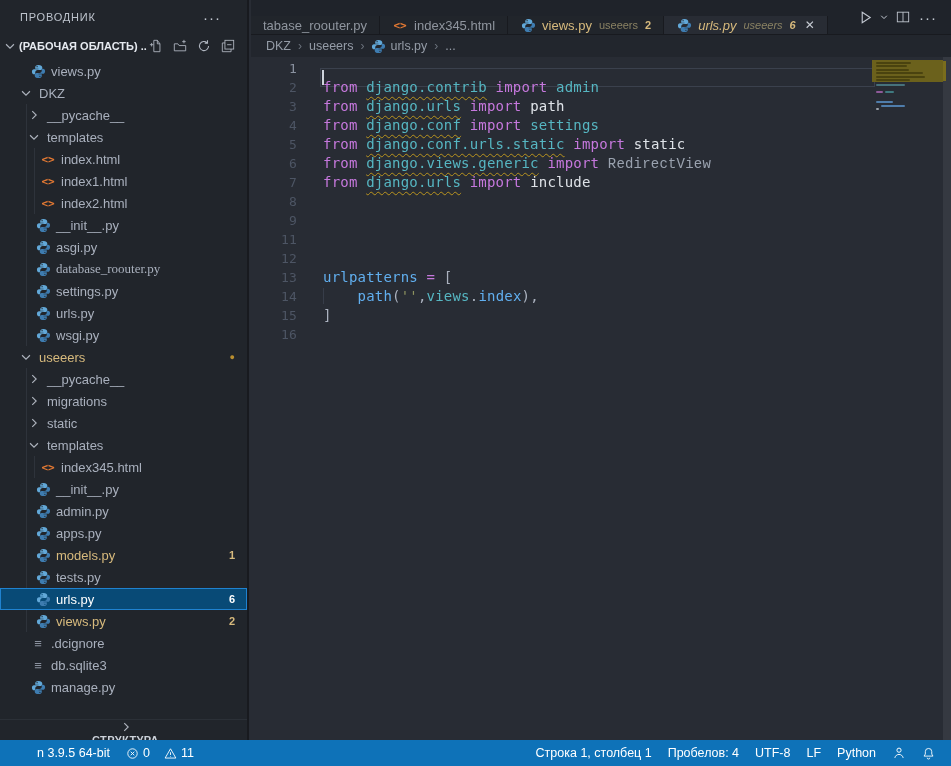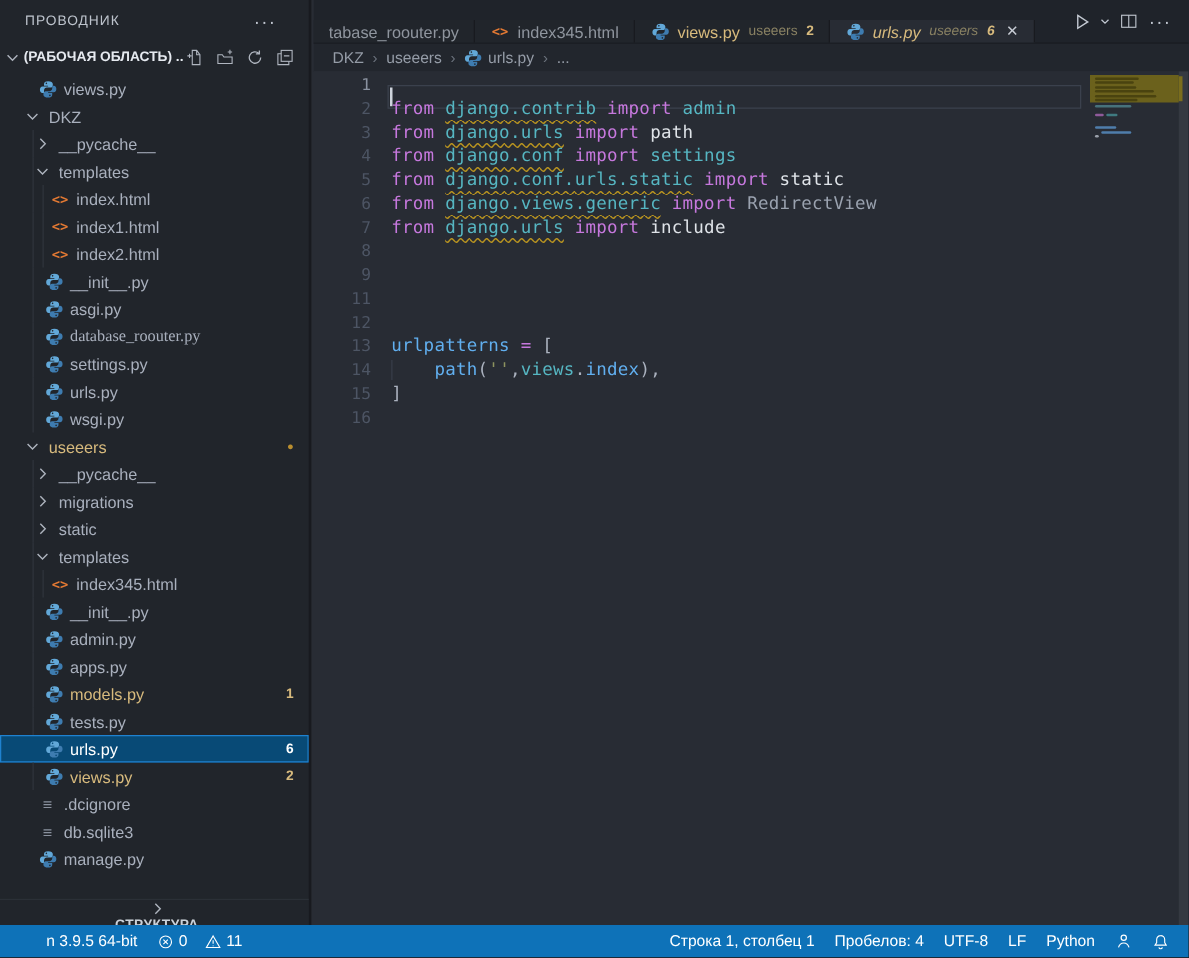--- a/index.html
+++ b/index.html
@@ -59,29 +59,29 @@
               color:#959ca7;padding-left:15px;gap:7px;}
   .bc-sep{color:#6b727c;font-size:12px;}
   .bc-item{display:flex;align-items:center;gap:4px;cursor:pointer;}
 
   
   #code-area{position:absolute;top:57px;left:0;right:0;bottom:0;background:var(--editor_bg,#282c34);overflow:hidden;}
   #code{position:absolute;top:2px;left:0;right:0;font-family:"DejaVu Sans Mono",monospace;font-size:14px;
         line-height:19px;letter-spacing:.2px;}
   .cl{display:flex;height:19px;align-items:center;}
   .ln{width:46px;text-align:right;color:#4d5564;font-size:13px;flex:none;font-family:"DejaVu Sans Mono",monospace;}
-  .ct{margin-left:16px;white-space:pre;position:relative;}
+  .ct{margin-left:26px;white-space:pre;position:relative;}
   .cl.cur .ln{color:#8a92a0;}
   .cur .ct::before{content:"";position:absolute;left:-3px;top:-1px;width:553px;height:17px;border:1px solid #3b414d;}
   .cur .ct::after{content:"";position:absolute;left:-1px;top:1px;width:2px;height:15px;background:#ced4dc;}
   .kw{color:var(--kw,#c678dd);}
   .mod{color:var(--mod,#56b6c2);}
   .fn{color:var(--fn,#dfe3e8);}
   .pl{color:var(--pl,#abb2bf);}
-  .pl2{color:var(--pl2,#9aa2af);}
+  .pl2{color:var(--pl2,#9aa2af);font-family:Liberation Mono, monospace;}
   .var{color:var(--vr,#61afef);}
   .str{color:var(--str,#8d935f);}
   .u{text-decoration:underline;text-decoration-style:wavy;text-decoration-color:var(--squiggle,#b9941f);
      text-decoration-thickness:1px;text-underline-offset:4px;}
   .ind{box-shadow:inset 1px 0 0 #373d49;}
 
   
   #minimap{position:absolute;top:0;right:11px;width:68px;height:130px;}
   .mm-warn{position:absolute;left:0;right:-3px;top:3px;height:22px;background:#6b611c;}
   .mb{position:absolute;height:2px;border-radius:1px;}

